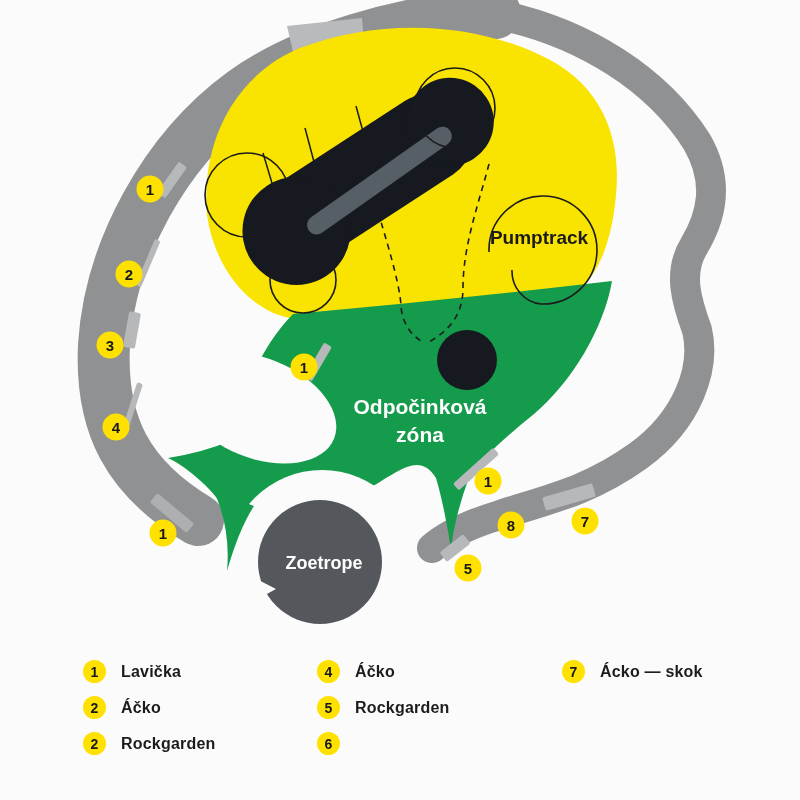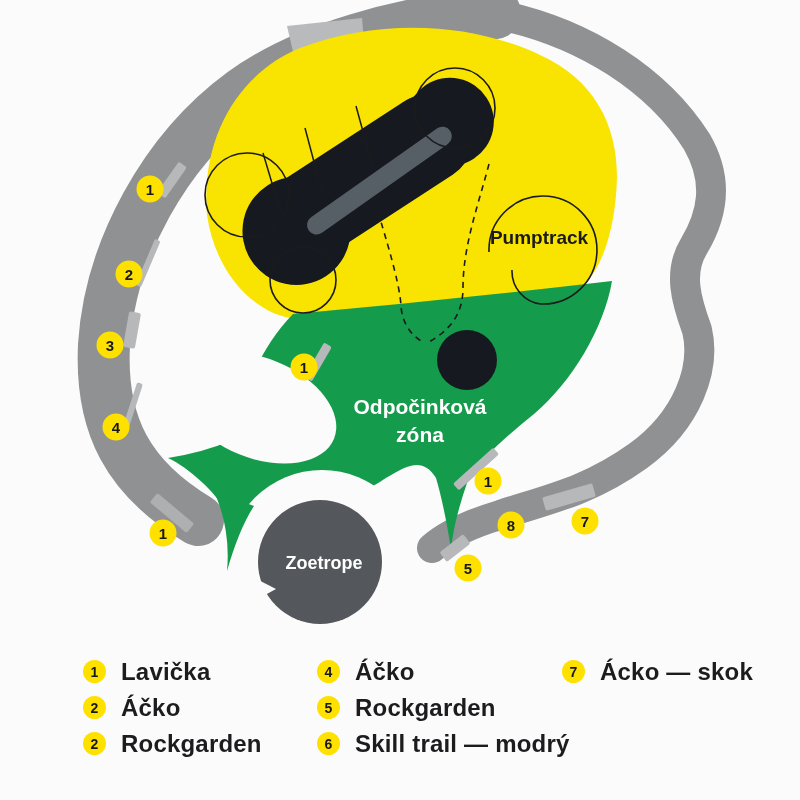--- a/index.html
+++ b/index.html
@@ -5,21 +5,21 @@
   html,body{margin:0;padding:0;background:#ffffff;}
   #stage{position:relative;width:800px;height:800px;background:#fbfbfb;overflow:hidden;
          font-family:"Liberation Sans",sans-serif;}
   #map-svg{position:absolute;left:0;top:0;}
   .map-label{font-family:"Liberation Sans",sans-serif;font-weight:700;}
   #legend{position:absolute;left:0;top:0;width:800px;height:140px;}
   .legend-col{position:absolute;top:660px;display:flex;flex-direction:column;gap:13px;}
   .legend-row{display:flex;align-items:center;gap:15px;height:23px;}
   .legend-badge{width:23px;height:23px;border-radius:50%;background:#ffe100;color:#17181b;
       font-size:14px;font-weight:700;display:flex;align-items:center;justify-content:center;flex:0 0 auto;}
-  .legend-label{font-size:24px;font-weight:700;color:#1c1c1e;letter-spacing:.2px;white-space:nowrap;}
+  .legend-label{font-size:16px;font-weight:700;color:#1c1c1e;letter-spacing:.2px;white-space:nowrap;}
 </style>
 </head>
 <body>
 
 <div id="stage">
   <svg id="map-svg" width="800" height="800" viewBox="0 0 800 800">
 
     <path d="M 495,13 C 400,22 305,48 243,93 C 165,150 110,250 104,345 C 100,425 128,478 198,520" fill="none" stroke="#8f9193" stroke-width="52" stroke-linecap="round"></path>
 
     <path d="M 500,15 C 585,33 658,80 697,142 C 720,182 712,216 694,246 C 678,272 686,300 697,330 C 706,368 688,420 638,456 C 588,492 545,500 500,515 C 470,524 448,534 432,548" fill="none" stroke="#8f9193" stroke-width="30" stroke-linecap="round"></path>
@@ -142,21 +142,20 @@
         <div class="legend-row">
           <span class="legend-badge">4</span>
           <span class="legend-label">Áčko</span>
         </div>
         <div class="legend-row">
           <span class="legend-badge">5</span>
           <span class="legend-label">Rockgarden</span>
         </div>
         <div class="legend-row">
           <span class="legend-badge">6</span>
-          <span class="legend-label">Skill trail — modrý</span>
         </div>
       </div>
       <div class="legend-col" style="left: 562px;">
         <div class="legend-row">
           <span class="legend-badge">7</span>
           <span class="legend-label">Ácko — skok</span>
         </div>
       </div>
     </div>
 </div>

